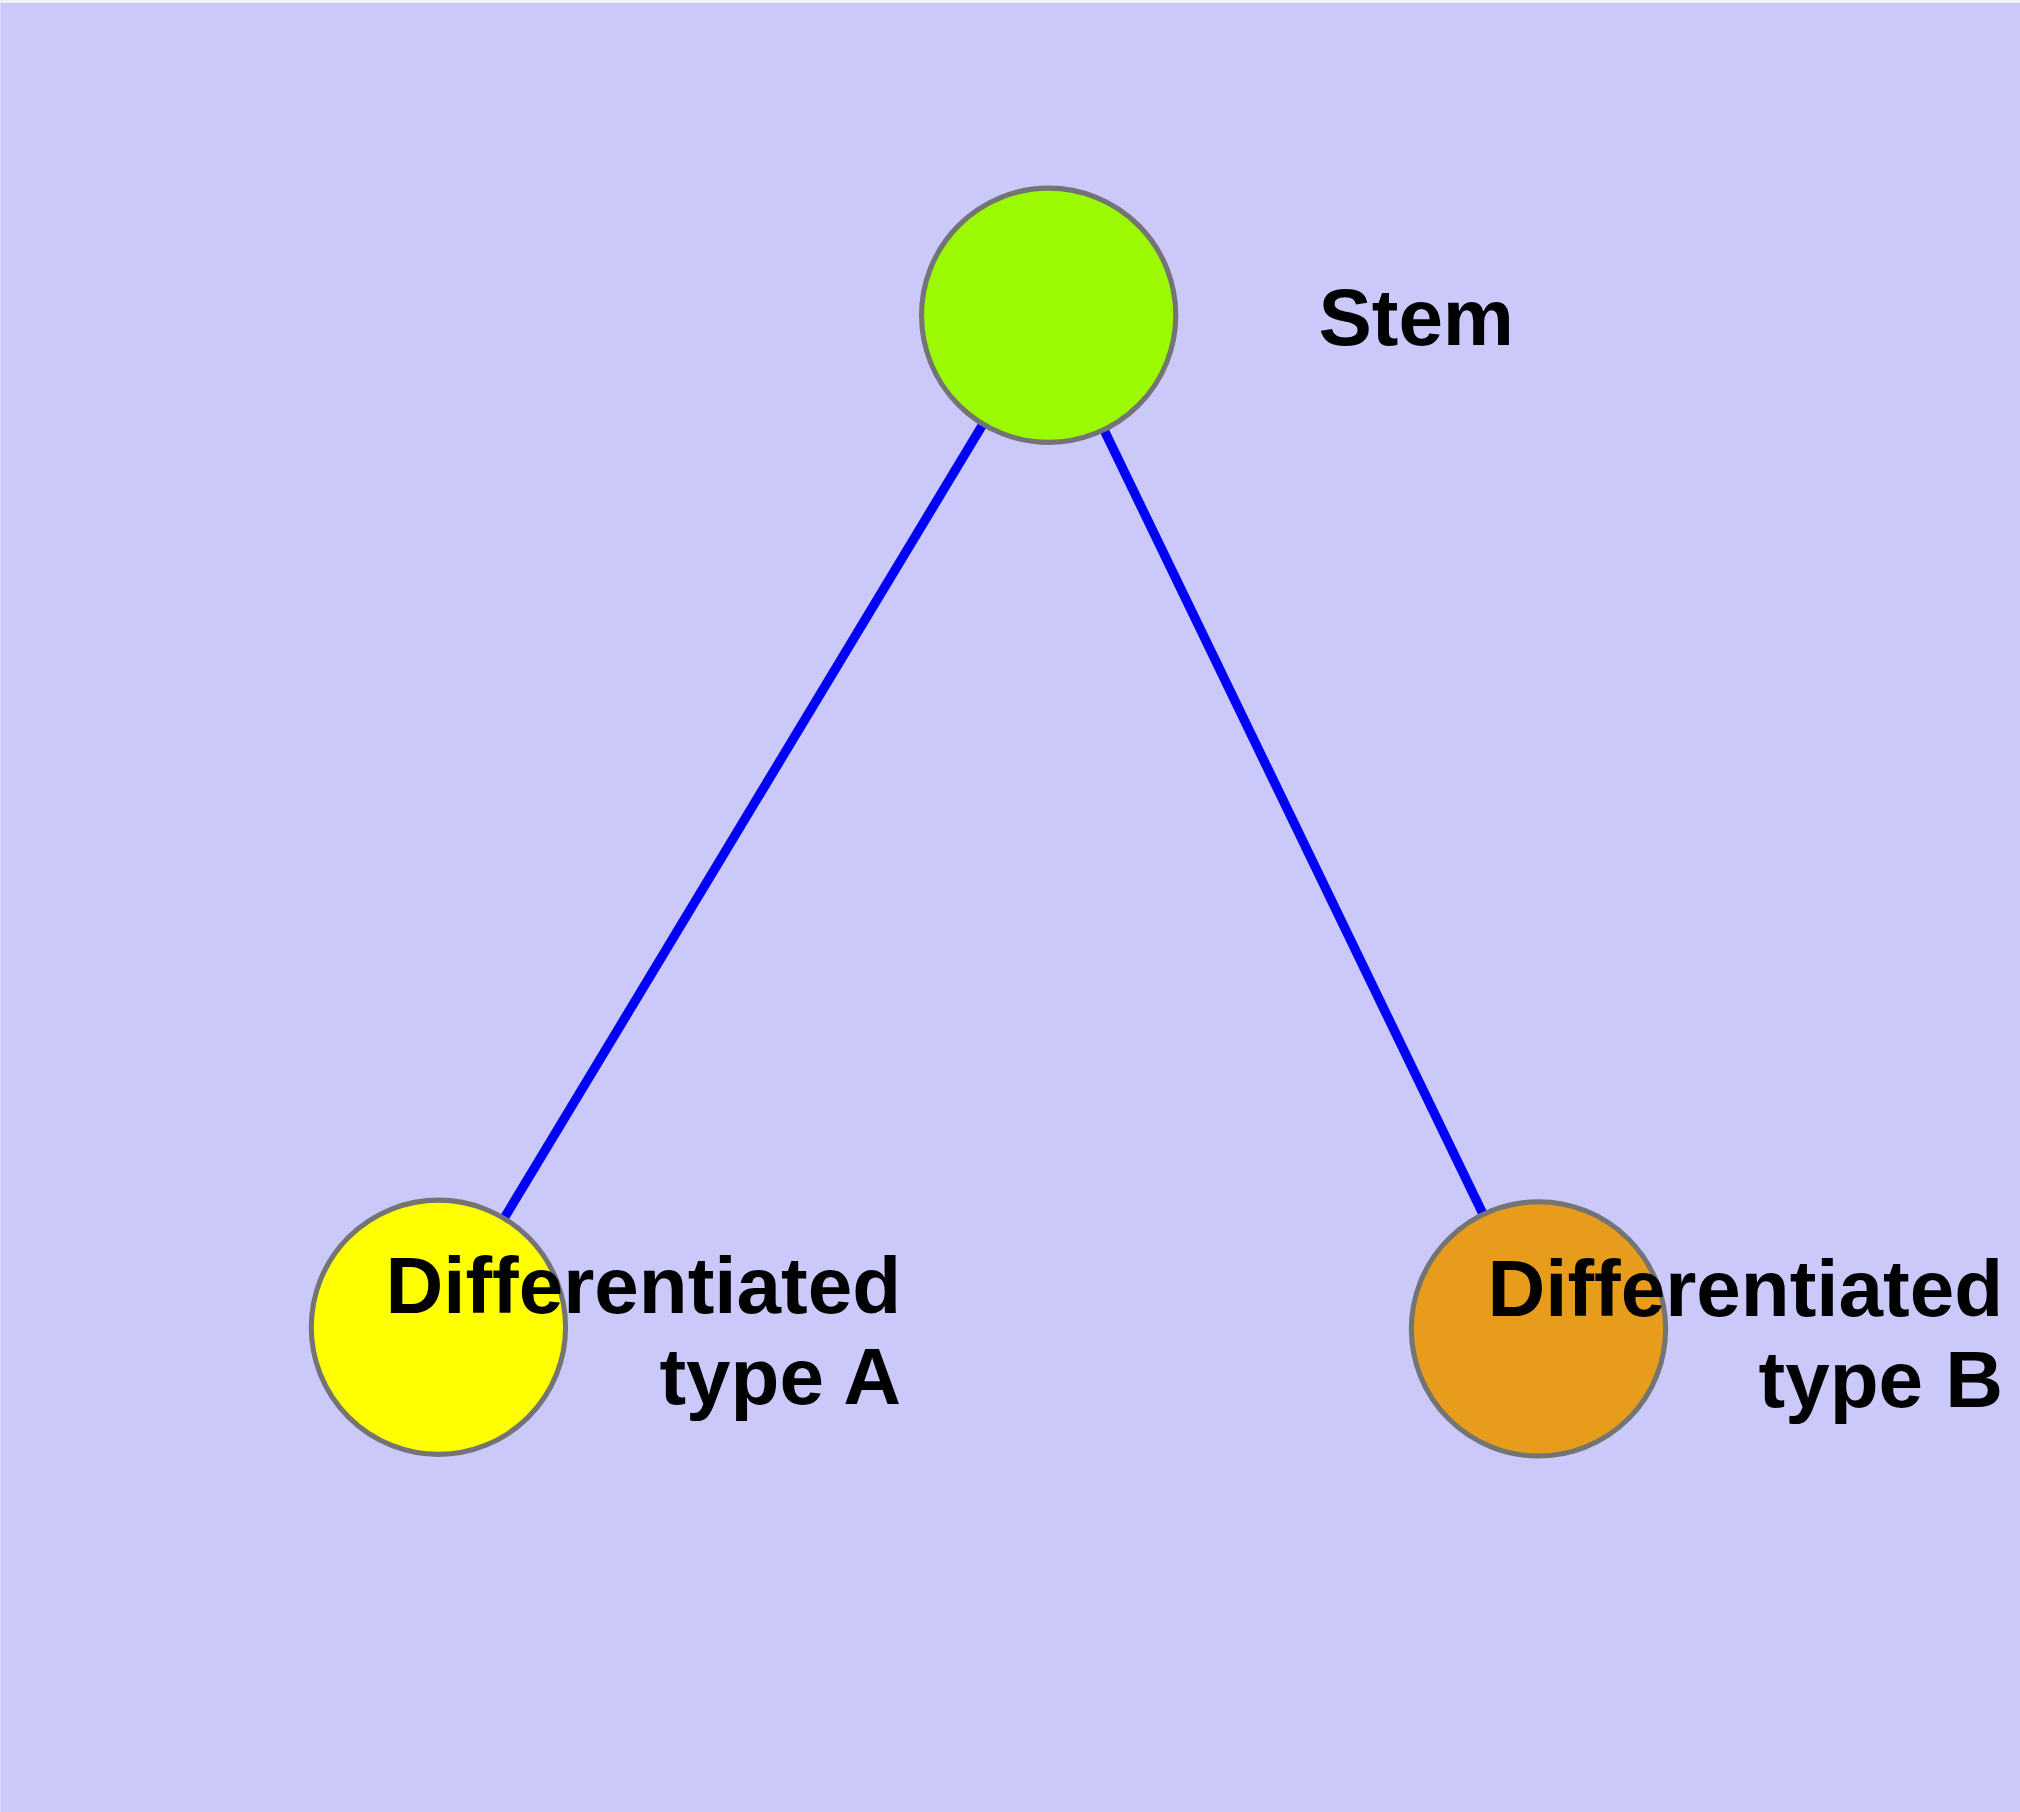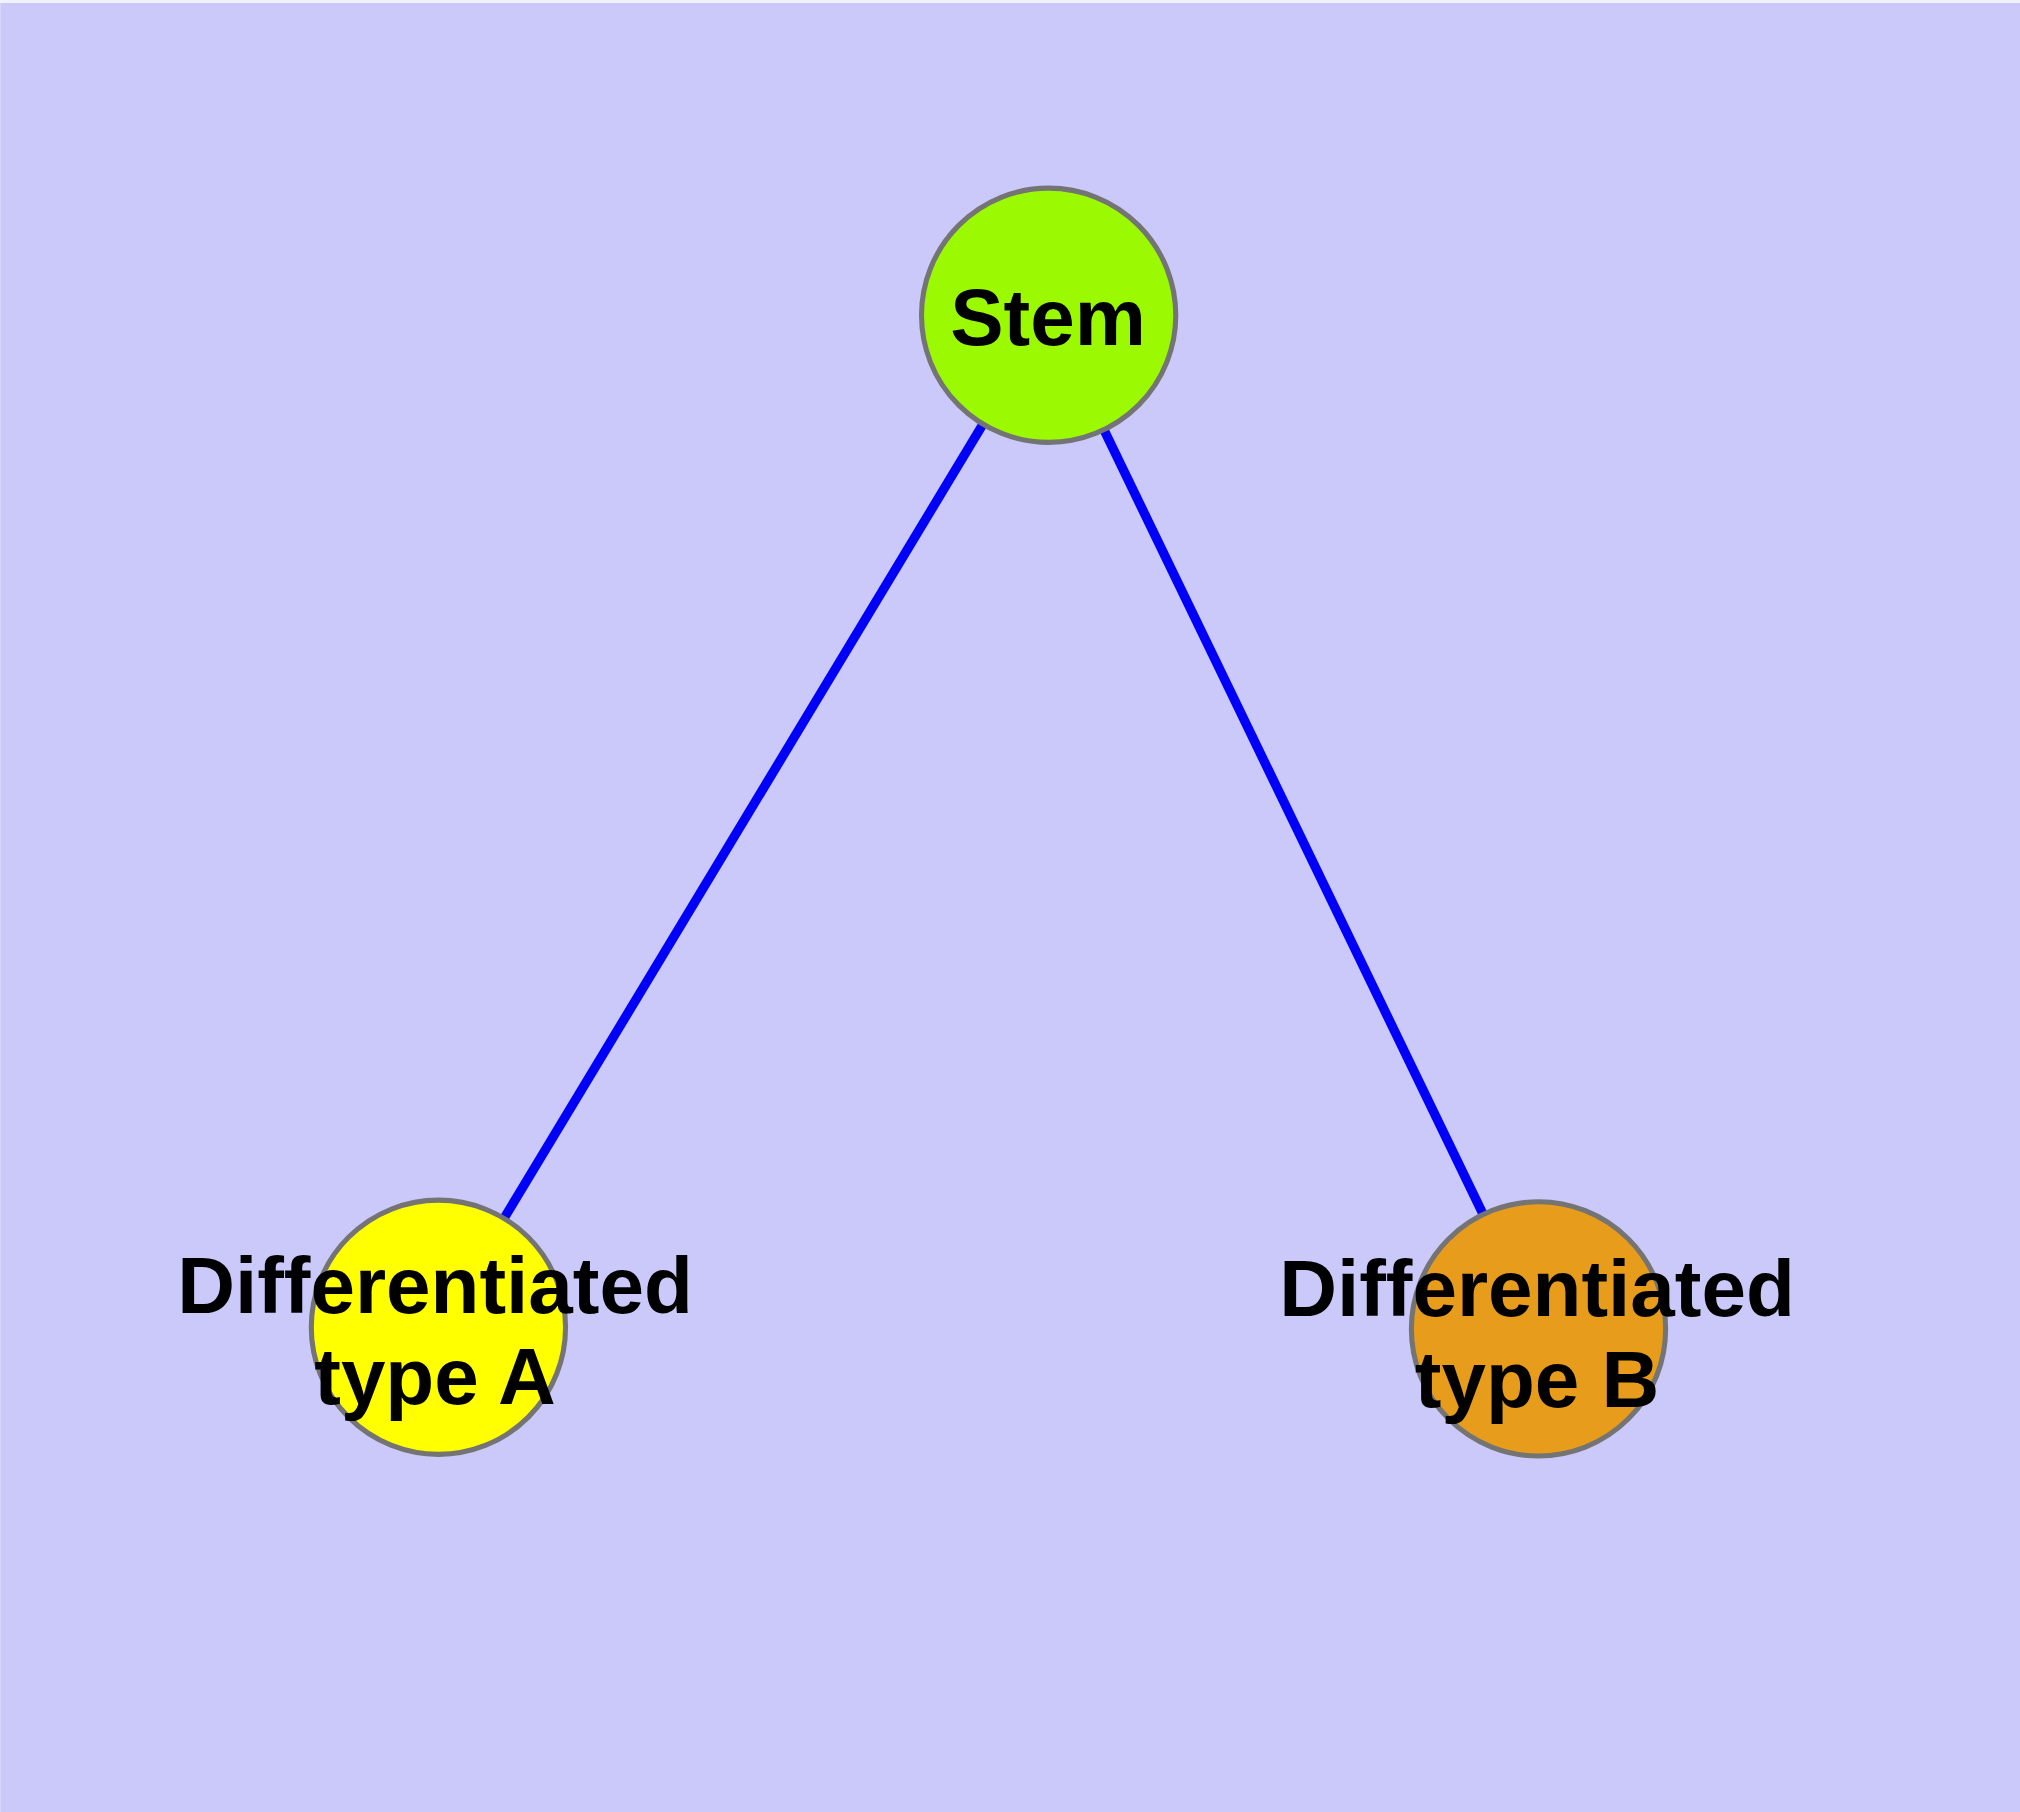--- a/index.html
+++ b/index.html
@@ -25,21 +25,21 @@
     left: 0;
     width: 100%;
     height: 2.5px;
     background: #f2f2fa;
     z-index: 3;
   }
   .node-label {
     position: absolute;
     transform: translate(-50%, -50%);
     width: 932px;
-    text-align: center;
+    text-align: right;
     white-space: pre-line;
     font-size: 80px;
     font-weight: bold;
     line-height: 91px;
     color: #000000;
     z-index: 2;
   }
   .edge-line {
     stroke-width: 11;
     stroke-linecap: butt;

